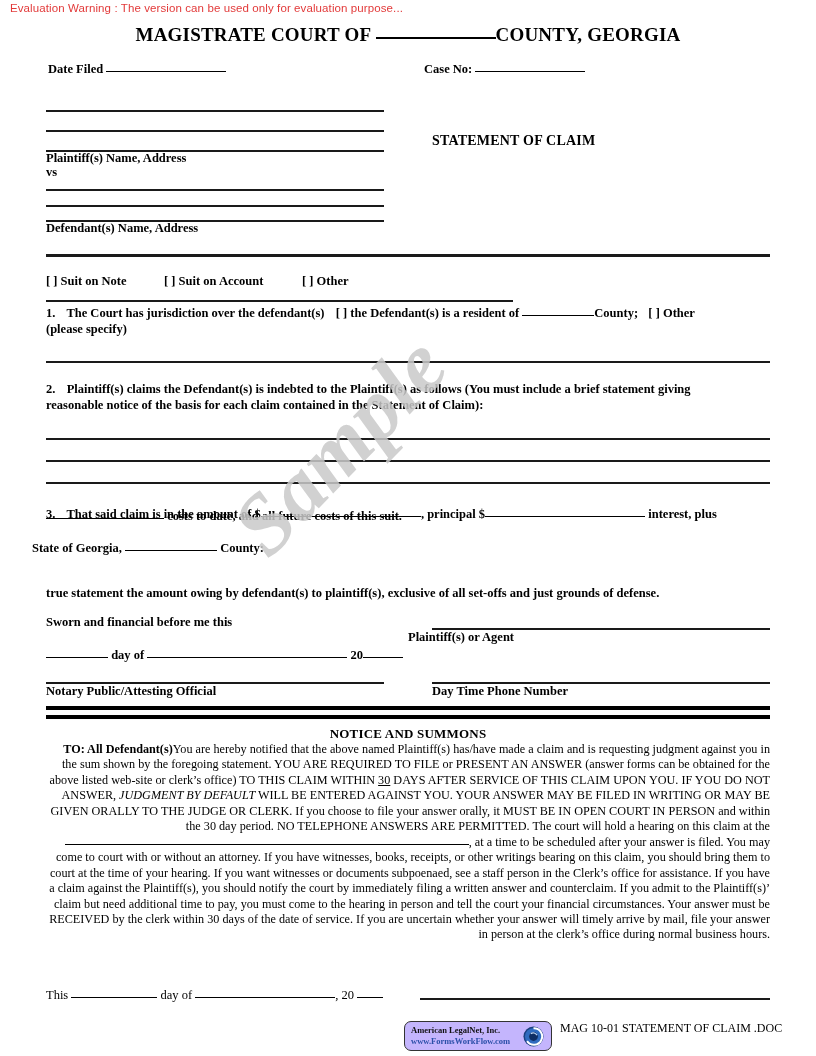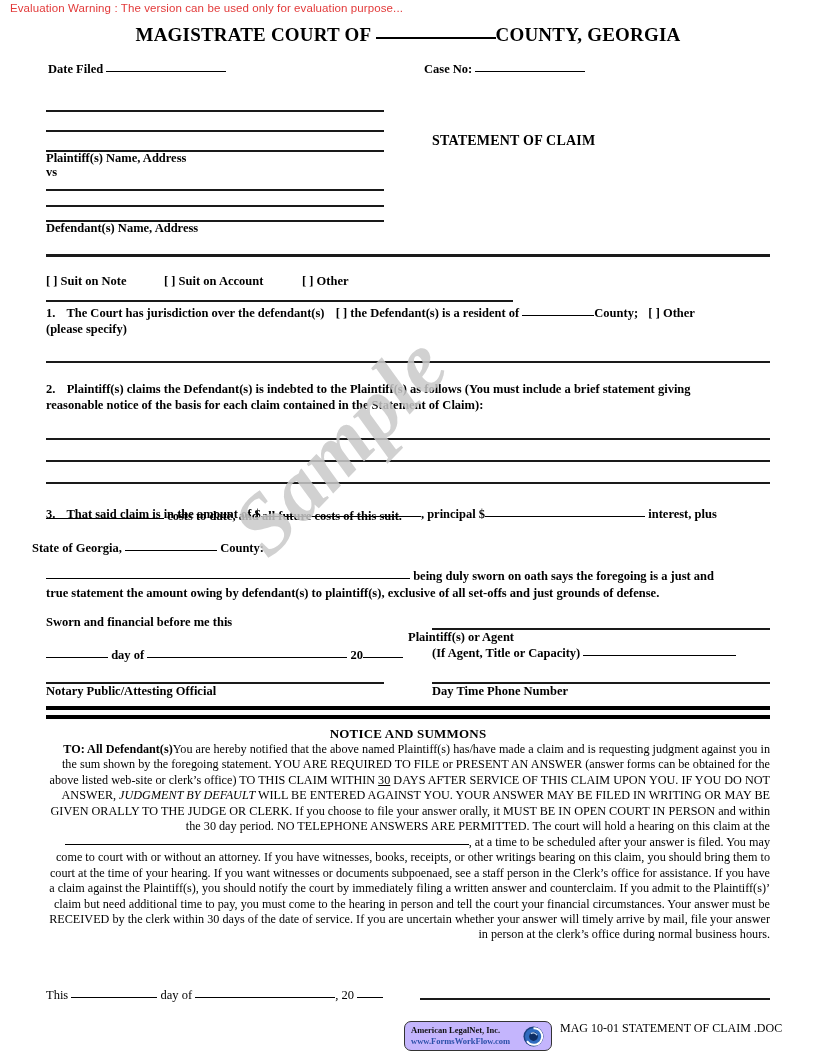--- a/index.html
+++ b/index.html
@@ -309,41 +309,33 @@
   <div class="para" style="left:46px; top:508px;">
     <span class="ul" style="width:118px"></span>
     <span>costs to date, and all future costs of this suit.</span>
   </div>
   <div class="para" style="left:32px; top:540px;">
     <span>State of Georgia,</span>
     <span class="ul" style="width:92px"></span>
     <span>County:</span>
   </div>
 
-  <div class="para" style="left:46px; top:568px;">
-    <span class="ul" style="width:364px"></span>
-    <span>being duly sworn on oath says the foregoing is a just and</span>
-  </div>
   <div class="para" style="left:46px; top:585px;">true statement the amount owing by defendant(s) to plaintiff(s), exclusive of all set-offs and just grounds of defense.</div>
 
   <div class="t b" style="left:46px; top:615px;">Sworn and financial before me this</div>
 
   <div class="t b" style="left:46px; top:648px;">
     <span class="ul" style="width:62px"></span>
     <span>day of</span>
     <span class="ul" style="width:200px"></span>
     <span>20</span><span class="ul" style="width:40px"></span>
   </div>
 
   <div class="rule" style="left:432px; top:628px; width:338px; height:1.8px;"></div>
   <div class="t b" style="left:408px; top:630px;">Plaintiff(s) or Agent</div>
-  <div class="t b" style="left:432px; top:646px;">
-    <span>(If Agent, Title or Capacity)</span>
-    <span class="ul" style="width:153px"></span>
-  </div>
 
   <div class="rule" style="left:46px;  top:682px; width:338px; height:1.8px;"></div>
   <div class="t b" style="left:46px;  top:684px;">Notary Public/Attesting Official</div>
 
   <div class="rule" style="left:432px; top:682px; width:338px; height:1.8px;"></div>
   <div class="t b" style="left:432px; top:684px;">Day Time Phone Number</div>
 
   <div class="rule thick" style="left:46px; top:706px; width:724px;"></div>
   <div class="rule thick" style="left:46px; top:715px; width:724px;"></div>
 

